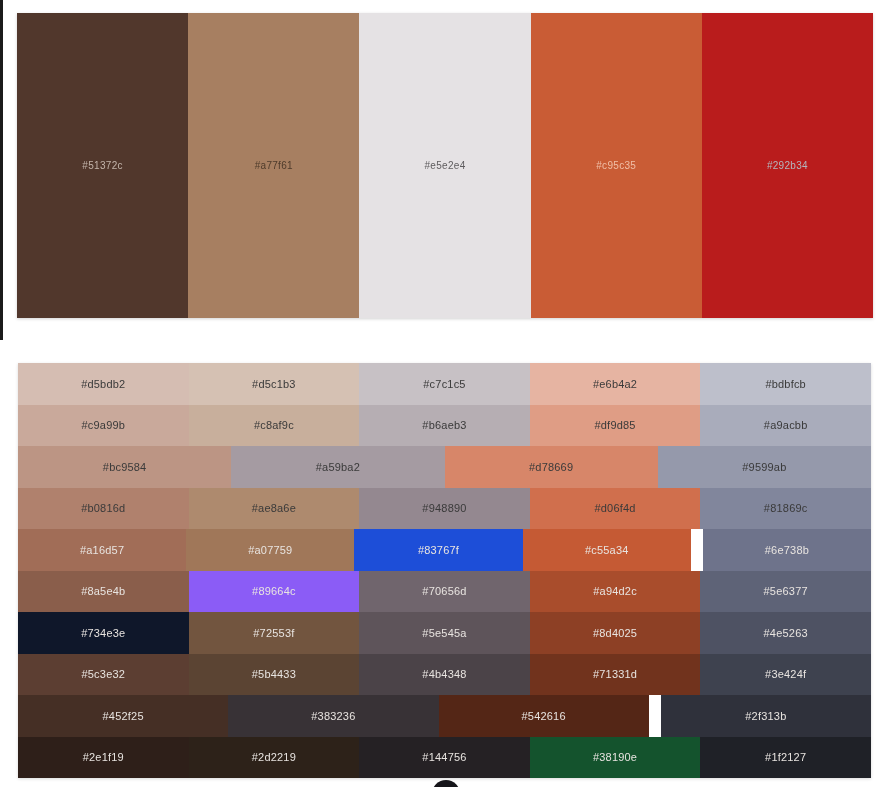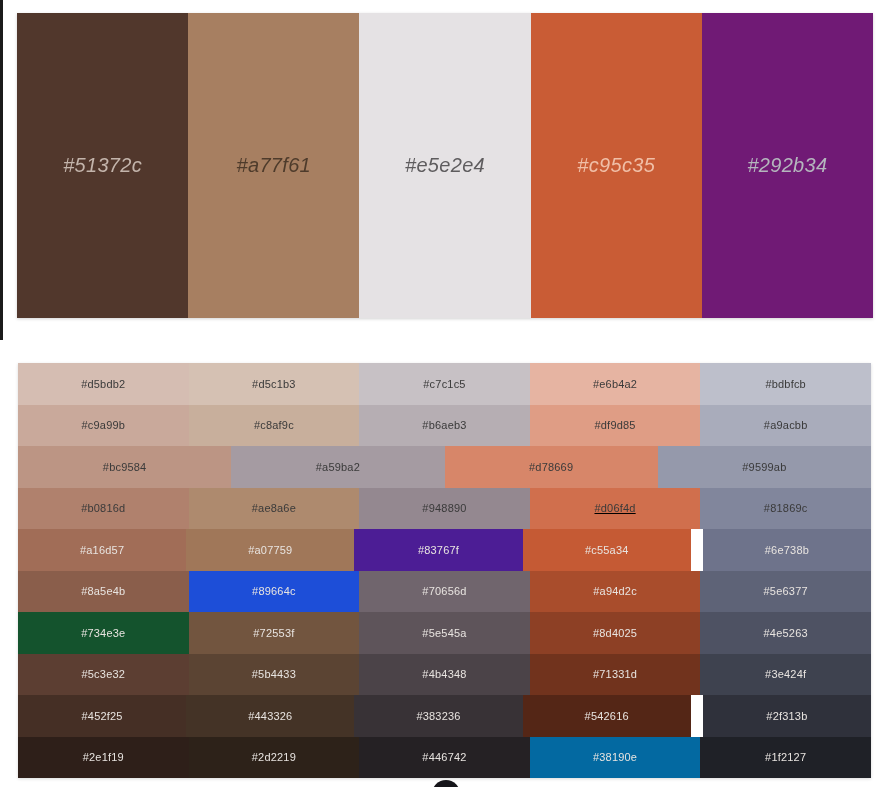--- a/index.html
+++ b/index.html
@@ -36,24 +36,23 @@
     display: flex;
     box-shadow: 0 1px 3px rgba(0,0,0,0.18);
   }
   .primary-swatch {
     flex: 1 1 0;
     display: flex;
     align-items: center;
     justify-content: center;
   }
   .primary-label {
-    font-size: 20px;
+    font-size: 10px;
     letter-spacing: 0.3px;
     white-space: nowrap;
-    font-style: italic;
   }
 
   
   .shade-grid {
     position: absolute;
     left: 18px;
     top: 363px;
     width: 853px;
     height: 415px;
     display: flex;
@@ -98,21 +97,21 @@
     </div>
     <div class="primary-swatch" style="background: rgb(167, 127, 97);">
       <span class="primary-label" style="color: rgb(78, 59, 43);">#a77f61</span>
     </div>
     <div class="primary-swatch" style="background: rgb(229, 226, 228);">
       <span class="primary-label" style="color: rgb(94, 92, 94);">#e5e2e4</span>
     </div>
     <div class="primary-swatch" style="background: rgb(201, 92, 53);">
       <span class="primary-label" style="color: rgb(240, 191, 167);">#c95c35</span>
     </div>
-    <div class="primary-swatch" style="background: #701a75;">
+    <div class="primary-swatch" style="background: #b91c1c;">
       <span class="primary-label" style="color: rgb(180, 182, 189);">#292b34</span>
     </div>
   </div>
 
 <div class="shade-grid">
     <div class="shade-row">
       <div class="shade-cell" style="background: rgb(213, 189, 178);">
         <span class="shade-label" style="color: rgb(58, 58, 58);">#d5bdb2</span>
       </div>
       <div class="shade-cell" style="background: rgb(213, 193, 179);">
@@ -162,63 +161,63 @@
     <div class="shade-row">
       <div class="shade-cell" style="background: rgb(176, 129, 109);">
         <span class="shade-label" style="color: rgb(58, 58, 58);">#b0816d</span>
       </div>
       <div class="shade-cell" style="background: rgb(174, 138, 110);">
         <span class="shade-label" style="color: rgb(58, 58, 58);">#ae8a6e</span>
       </div>
       <div class="shade-cell" style="background: rgb(148, 136, 144);">
         <span class="shade-label" style="color: rgb(58, 58, 58);">#948890</span>
       </div>
-      <div class="shade-cell" style="background: rgb(208, 111, 77); text-decoration: underline;">
+      <div class="shade-cell" style="background: rgb(208, 111, 77);">
         <span class="shade-label" style="color: rgb(58, 58, 58);">#d06f4d</span>
       </div>
       <div class="shade-cell" style="background: rgb(129, 134, 156);">
         <span class="shade-label" style="color: rgb(58, 58, 58);">#81869c</span>
       </div>
     </div>
     <div class="shade-row">
       <div class="shade-cell" style="background: rgb(161, 109, 87);">
         <span class="shade-label" style="color: rgb(232, 228, 224);">#a16d57</span>
       </div>
       <div class="shade-cell" style="background: rgb(160, 119, 89);">
         <span class="shade-label" style="color: rgb(232, 228, 224);">#a07759</span>
       </div>
-      <div class="shade-cell" style="background: #4c1d95; text-align: center;">
+      <div class="shade-cell" style="background: #1d4ed8; text-align: center;">
         <span class="shade-label" style="color: rgb(232, 228, 224);">#83767f</span>
       </div>
       <div class="shade-cell" style="background: rgb(197, 90, 52);">
         <span class="shade-label" style="color: rgb(232, 228, 224);">#c55a34</span>
       </div>
       <div class="shade-cell" style="background: rgb(110, 115, 139); margin-left: 12px;">
         <span class="shade-label" style="color: rgb(232, 228, 224);">#6e738b</span>
       </div>
     </div>
     <div class="shade-row">
       <div class="shade-cell" style="background: rgb(138, 94, 75);">
         <span class="shade-label" style="color: rgb(232, 228, 224);">#8a5e4b</span>
       </div>
-      <div class="shade-cell" style="background: #1d4ed8;">
+      <div class="shade-cell" style="background: #8b5cf6;">
         <span class="shade-label" style="color: rgb(232, 228, 224);">#89664c</span>
       </div>
       <div class="shade-cell" style="background: rgb(112, 101, 109);">
         <span class="shade-label" style="color: rgb(232, 228, 224);">#70656d</span>
       </div>
       <div class="shade-cell" style="background: rgb(169, 77, 44);">
         <span class="shade-label" style="color: rgb(232, 228, 224);">#a94d2c</span>
       </div>
       <div class="shade-cell" style="background: rgb(94, 99, 119);">
         <span class="shade-label" style="color: rgb(232, 228, 224);">#5e6377</span>
       </div>
     </div>
     <div class="shade-row">
-      <div class="shade-cell" style="background: #14532d;">
+      <div class="shade-cell" style="background: #0f172a;">
         <span class="shade-label" style="color: rgb(232, 228, 224);">#734e3e</span>
       </div>
       <div class="shade-cell" style="background: rgb(114, 85, 63);">
         <span class="shade-label" style="color: rgb(232, 228, 224);">#72553f</span>
       </div>
       <div class="shade-cell" style="background: rgb(94, 84, 90);">
         <span class="shade-label" style="color: rgb(232, 228, 224);">#5e545a</span>
       </div>
       <div class="shade-cell" style="background: rgb(141, 64, 37);">
         <span class="shade-label" style="color: rgb(232, 228, 224);">#8d4025</span>
@@ -241,44 +240,41 @@
         <span class="shade-label" style="color: rgb(232, 228, 224);">#71331d</span>
       </div>
       <div class="shade-cell" style="background: rgb(62, 66, 79);">
         <span class="shade-label" style="color: rgb(232, 228, 224);">#3e424f</span>
       </div>
     </div>
     <div class="shade-row">
       <div class="shade-cell" style="background: rgb(69, 47, 37);">
         <span class="shade-label" style="color: rgb(232, 228, 224);">#452f25</span>
       </div>
-      <div class="shade-cell" style="background: rgb(68, 51, 38);">
-        <span class="shade-label" style="color: rgb(232, 228, 224);">#443326</span>
-      </div>
       <div class="shade-cell" style="background: rgb(56, 50, 54);">
         <span class="shade-label" style="color: rgb(232, 228, 224);">#383236</span>
       </div>
       <div class="shade-cell" style="background: rgb(84, 38, 22);">
         <span class="shade-label" style="color: rgb(232, 228, 224);">#542616</span>
       </div>
       <div class="shade-cell" style="background: rgb(47, 49, 59); margin-left: 12px;">
         <span class="shade-label" style="color: rgb(232, 228, 224);">#2f313b</span>
       </div>
     </div>
     <div class="shade-row">
       <div class="shade-cell" style="background: rgb(46, 31, 25);">
         <span class="shade-label" style="color: rgb(232, 228, 224);">#2e1f19</span>
       </div>
       <div class="shade-cell" style="background: rgb(45, 34, 25);">
         <span class="shade-label" style="color: rgb(232, 228, 224);">#2d2219</span>
       </div>
       <div class="shade-cell" style="background: rgb(37, 33, 36);">
-        <span class="shade-label" style="color: rgb(232, 228, 224);">#446742</span>
-      </div>
-      <div class="shade-cell" style="background: #0369a1;">
+        <span class="shade-label" style="color: rgb(232, 228, 224);">#144756</span>
+      </div>
+      <div class="shade-cell" style="background: #14532d;">
         <span class="shade-label" style="color: rgb(232, 228, 224);">#38190e</span>
       </div>
       <div class="shade-cell" style="background: rgb(31, 33, 39);">
         <span class="shade-label" style="color: rgb(232, 228, 224);">#1f2127</span>
       </div>
     </div>
   </div>
 
 <div class="fab"></div>
 

